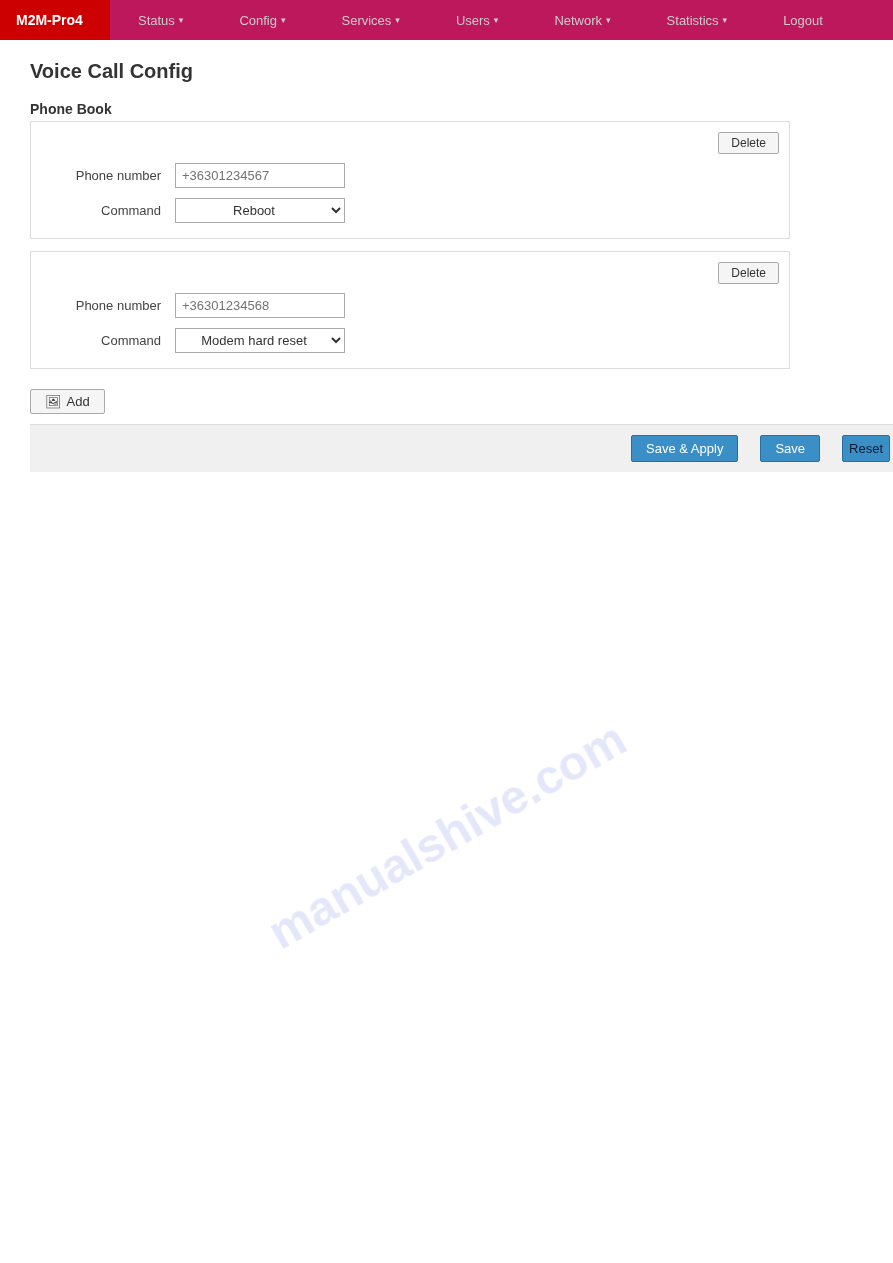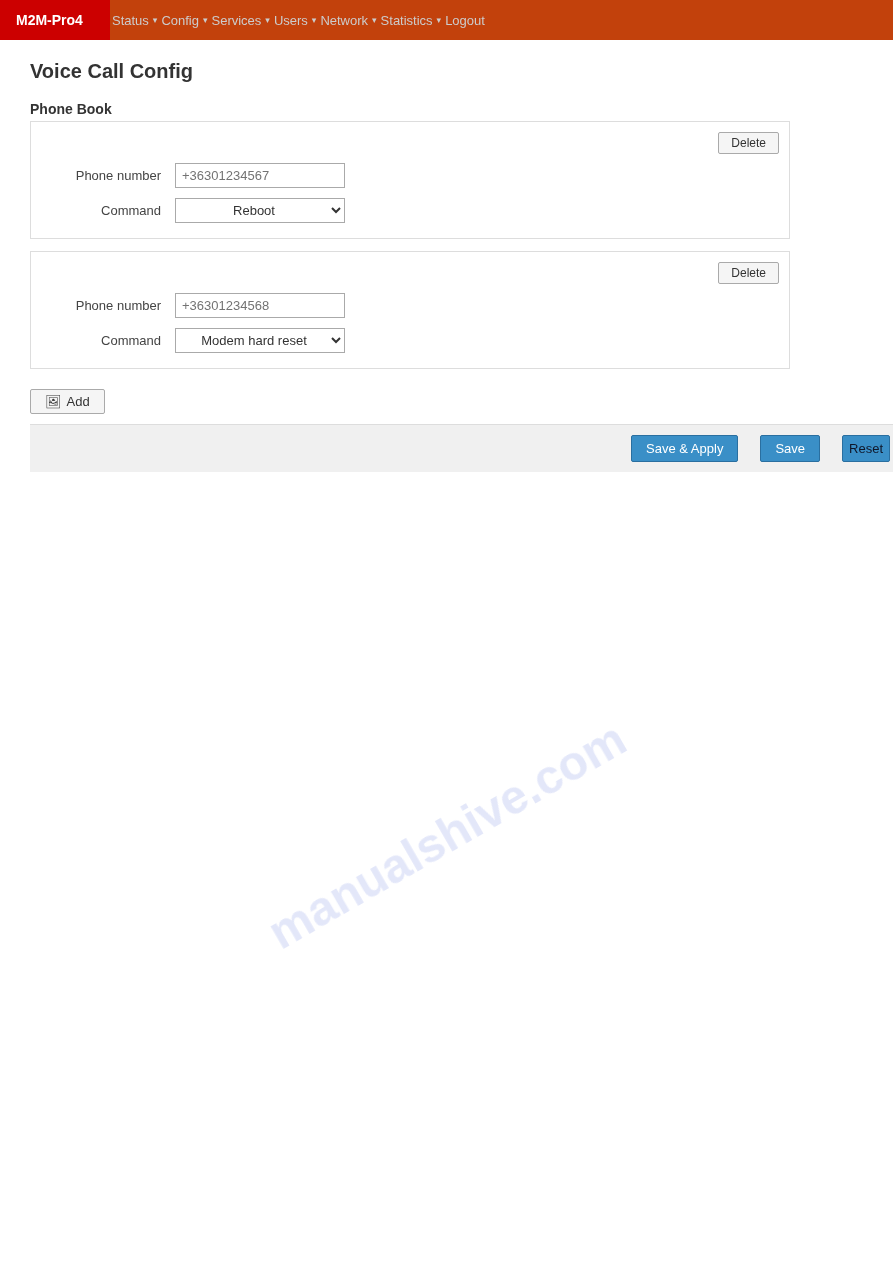--- a/index.html
+++ b/index.html
@@ -5,21 +5,21 @@
     * { box-sizing: border-box; margin: 0; padding: 0; }
     body {
       font-family: Arial, Helvetica, sans-serif;
       font-size: 13px;
       background: #fff;
       color: #333;
     }
 
     
     .navbar {
-      background: #c2410c;
+      background: #be185d;
       display: flex;
       align-items: center;
       height: 40px;
       padding: 0;
     }
     .navbar-brand {
       background: #cc0000;
       color: #fff;
       font-weight: bold;
       font-size: 14px;
@@ -36,21 +36,21 @@
       list-style: none;
     }
     .navbar-menu li {
       height: 100%;
       display: flex;
       align-items: center;
     }
     .navbar-menu li a {
       color: #ccc;
       text-decoration: none;
-      padding: 0 2px;
+      padding: 0 28px;
       font-size: 13px;
       height: 100%;
       display: flex;
       align-items: center;
     }
     .navbar-menu li a .arrow {
       font-size: 9px;
       margin-left: 4px;
     }
 

